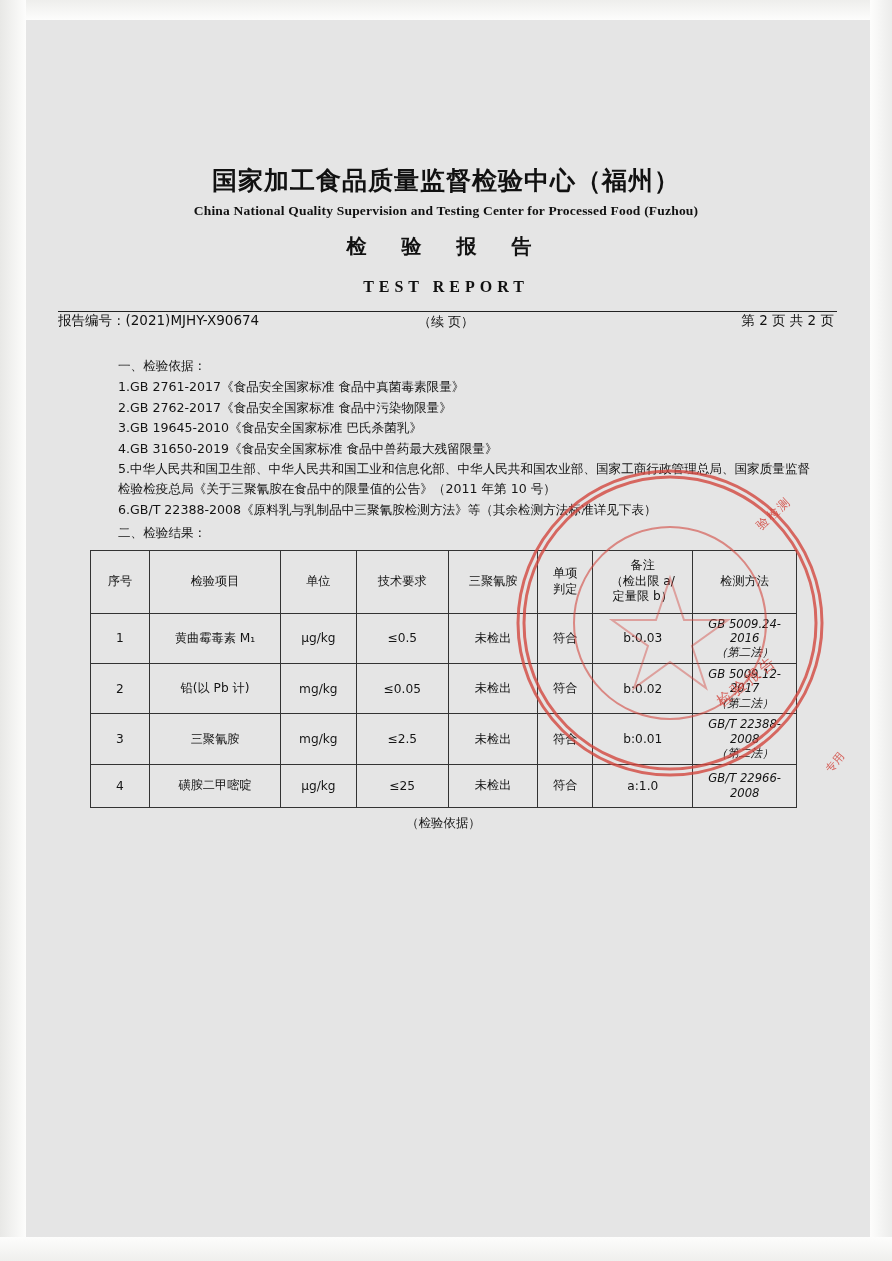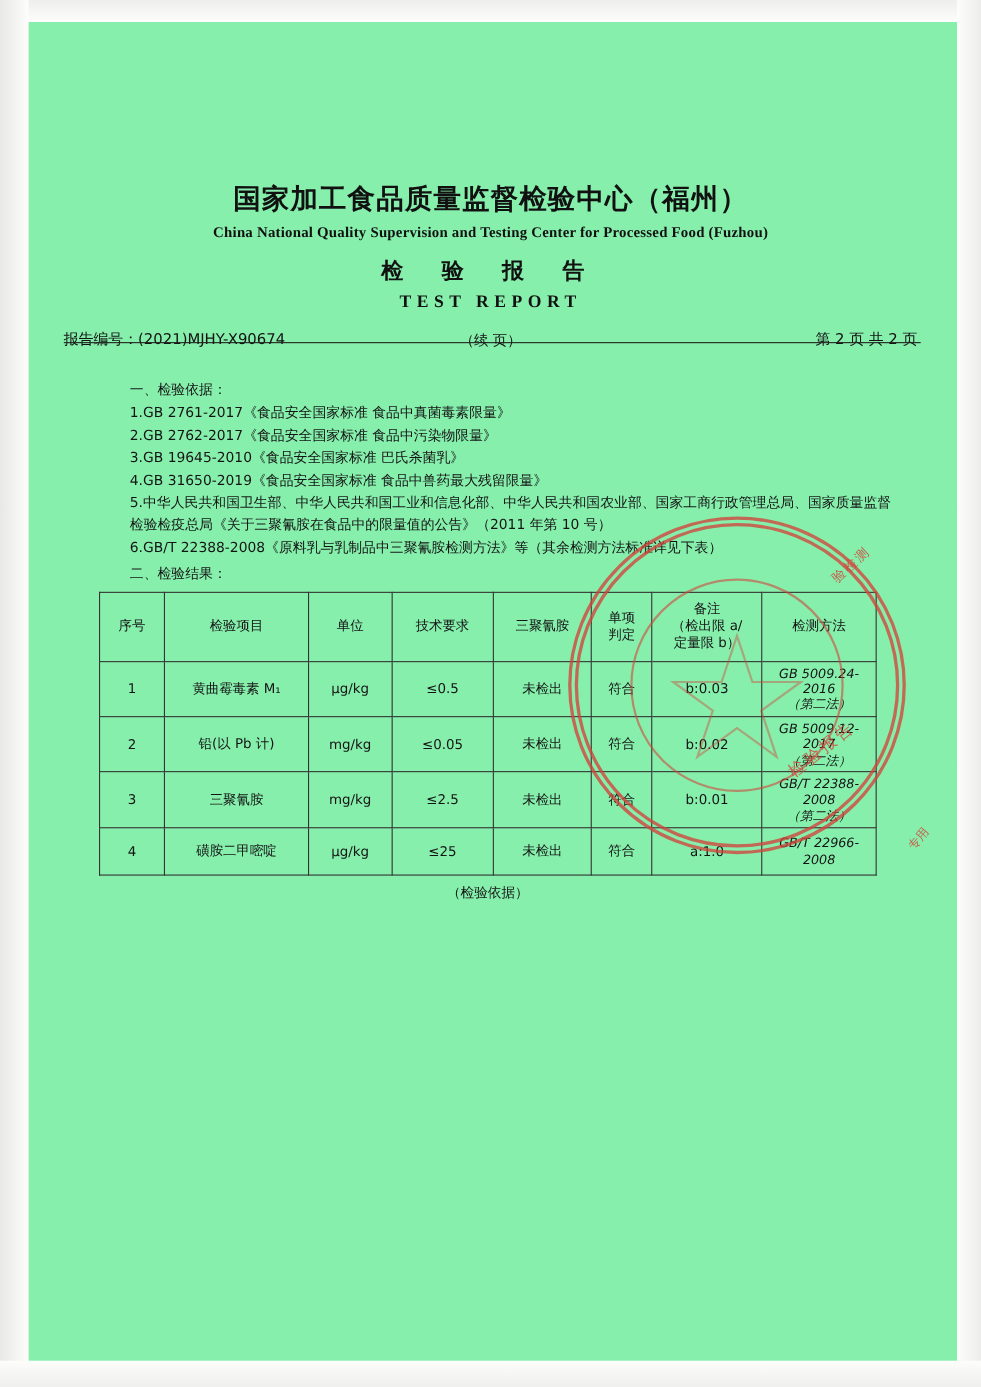--- a/index.html
+++ b/index.html
@@ -11,21 +11,21 @@
     width: 892px;
     height: 1261px;
     position: relative;
     font-family: "Liberation Serif", serif;
     color: #1a1a1a;
     overflow: hidden;
   }
   .page {
     position: absolute;
     inset: 0;
-    background: #86efac;
+    background: #e5e5e5;
   }
   
   .scan-edge-left {
     position: absolute;
     left: 0; top: 0; bottom: 0; width: 26px;
     background: linear-gradient(to right, #e8e8e6, #fdfdfc);
     pointer-events: none;
   }
   .scan-edge-right {
     position: absolute;
@@ -78,21 +78,21 @@
     letter-spacing: 14px;
     margin-top: 14px;
     color: #111;
   }
   .report-en {
     text-align: center;
     font-family: "Liberation Serif", serif;
     font-weight: bold;
     font-size: 16px;
     letter-spacing: 5px;
-    margin-top: 6px;
+    margin-top: 18px;
     color: #111;
   }
 
   .meta-row {
     position: relative;
     margin-top: 16px;
     height: 22px;
     font-family: "DejaVu Sans", sans-serif;
     font-size: 13.5px;
     color: #111;

